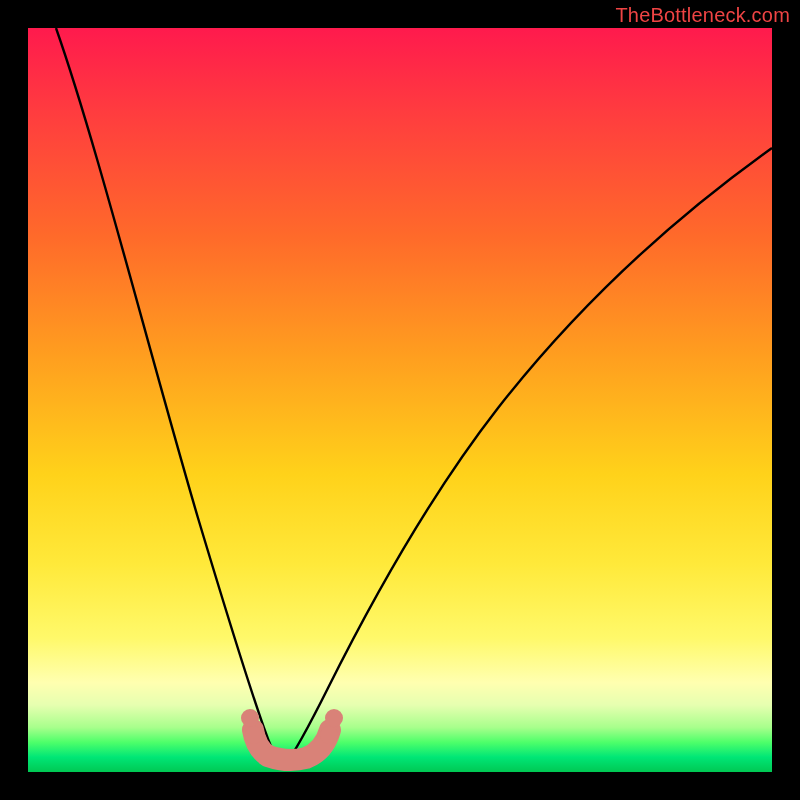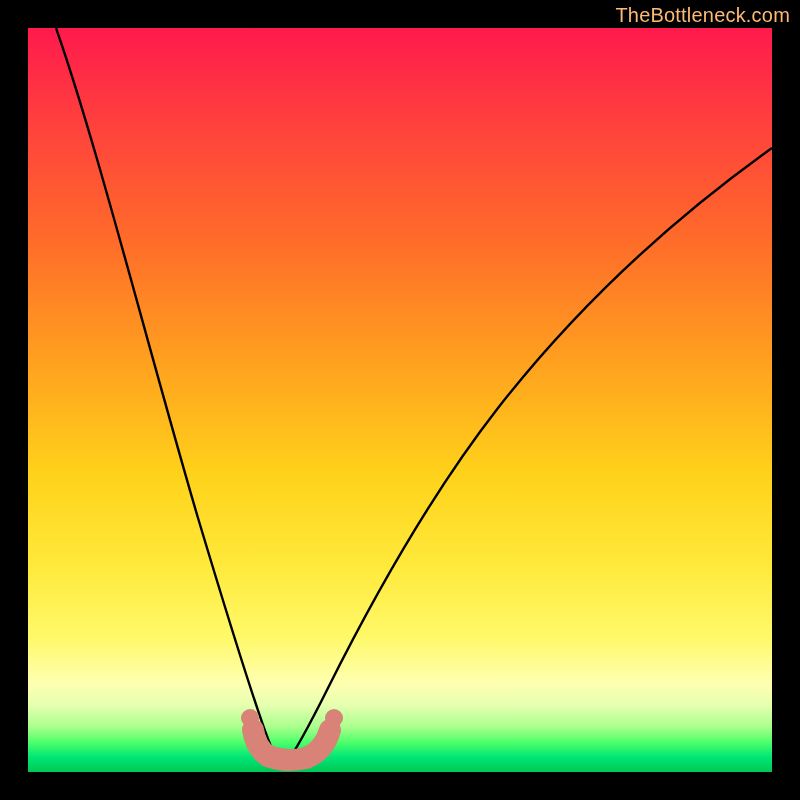--- a/index.html
+++ b/index.html
@@ -38,21 +38,21 @@
       #a8ff8c 94%,
       #4eff6a 96%,
       #00e676 98%,
       #00c853 100%
     );
   }
   .attrib {
     position: absolute;
     top: 4px;
     right: 10px;
-    color: #fdba74;
+    color: #ef4444;
     font-size: 20px;
     font-weight: 500;
     letter-spacing: 0.2px;
   }
   svg.curves {
     position: absolute;
     left: 0;
     top: 0;
     width: 744px;
     height: 744px;

